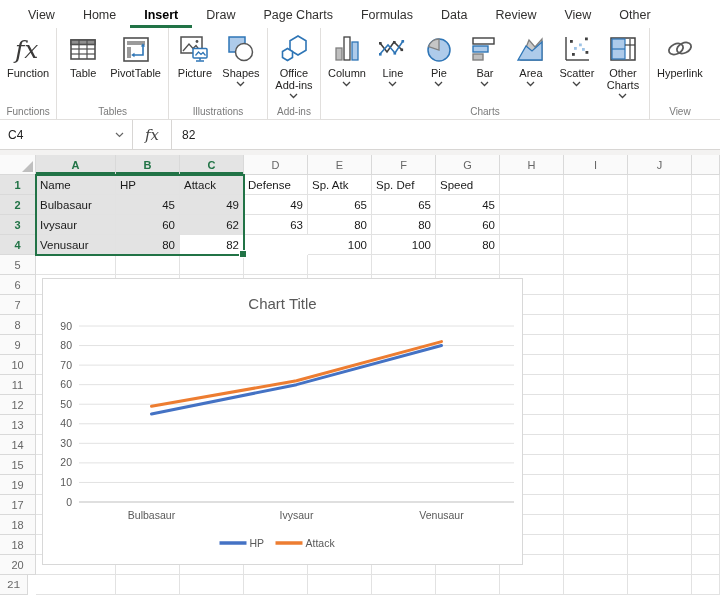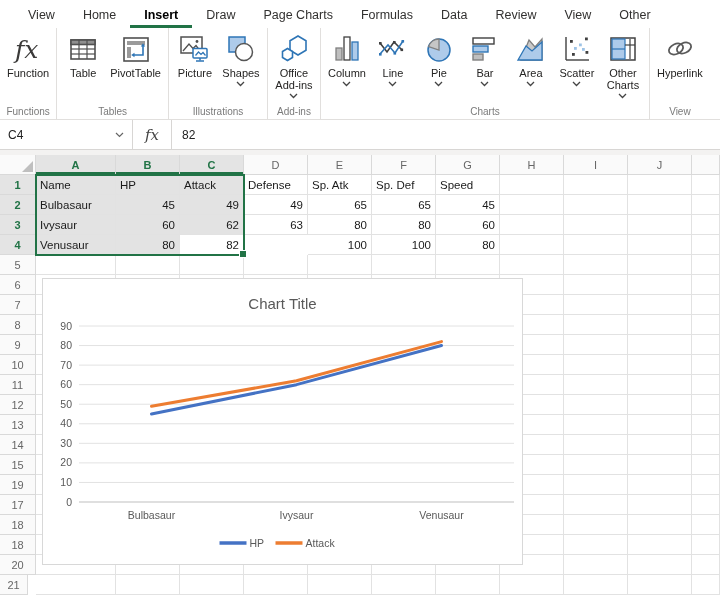--- a/index.html
+++ b/index.html
@@ -585,21 +585,21 @@
       <div class="cell" style="left: 116px; top: 400px; width: 64px; height: 20px;"></div>
       <div class="cell" style="left: 180px; top: 400px; width: 64px; height: 20px;"></div>
       <div class="cell" style="left: 244px; top: 400px; width: 64px; height: 20px;"></div>
       <div class="cell" style="left: 308px; top: 400px; width: 64px; height: 20px;"></div>
       <div class="cell" style="left: 372px; top: 400px; width: 64px; height: 20px;"></div>
       <div class="cell" style="left: 436px; top: 400px; width: 64px; height: 20px;"></div>
       <div class="cell" style="left: 500px; top: 400px; width: 64px; height: 20px;"></div>
       <div class="cell" style="left: 564px; top: 400px; width: 64px; height: 20px;"></div>
       <div class="cell" style="left: 628px; top: 400px; width: 64px; height: 20px;"></div>
       <div class="cell" style="left: 692px; top: 400px; width: 28px; height: 20px;"></div>
-      <div class="hdr" style="left: 0px; top: 420px; width: 28px; height: 20px;">21</div>
+      <div class="hdr" style="left: 0px; top: 420px; width: 28px; height: 20px; font-family: Liberation Mono, monospace;">21</div>
       <div class="cell" style="left: 36px; top: 420px; width: 80px; height: 20px;"></div>
       <div class="cell" style="left: 116px; top: 420px; width: 64px; height: 20px;"></div>
       <div class="cell" style="left: 180px; top: 420px; width: 64px; height: 20px;"></div>
       <div class="cell" style="left: 244px; top: 420px; width: 64px; height: 20px;"></div>
       <div class="cell" style="left: 308px; top: 420px; width: 64px; height: 20px;"></div>
       <div class="cell" style="left: 372px; top: 420px; width: 64px; height: 20px;"></div>
       <div class="cell" style="left: 436px; top: 420px; width: 64px; height: 20px;"></div>
       <div class="cell" style="left: 500px; top: 420px; width: 64px; height: 20px;"></div>
       <div class="cell" style="left: 564px; top: 420px; width: 64px; height: 20px;"></div>
       <div class="cell" style="left: 628px; top: 420px; width: 64px; height: 20px;"></div>

